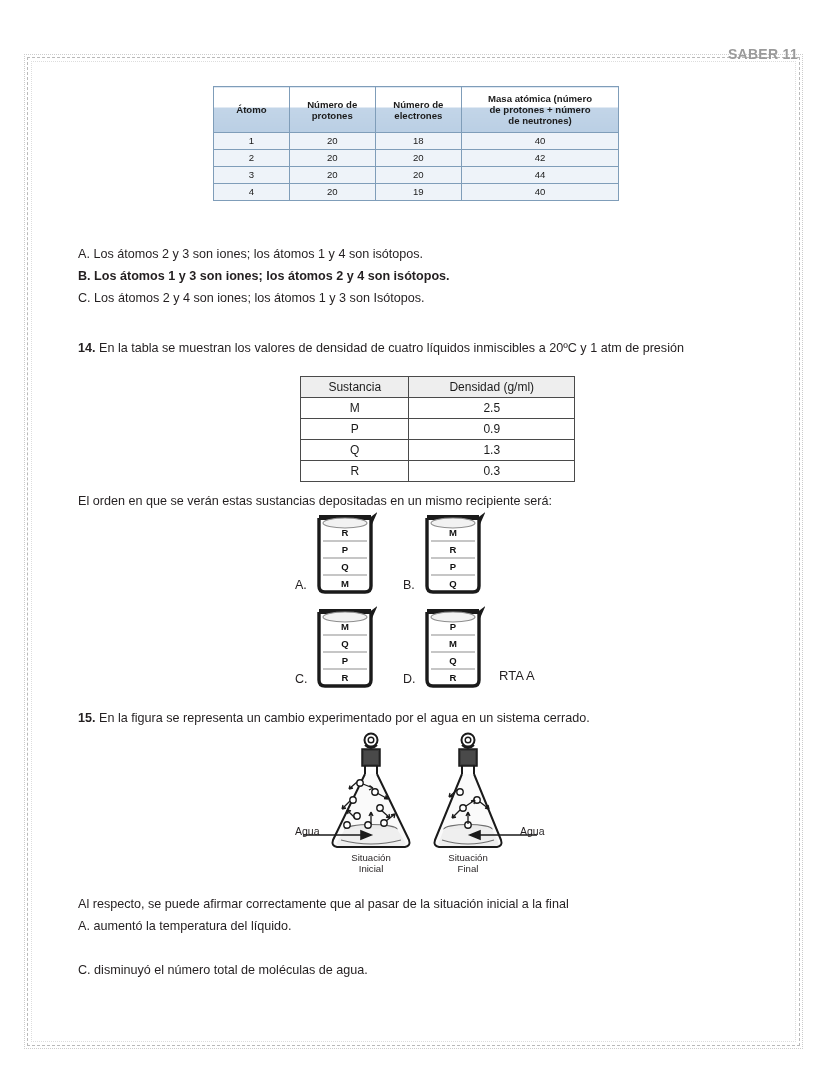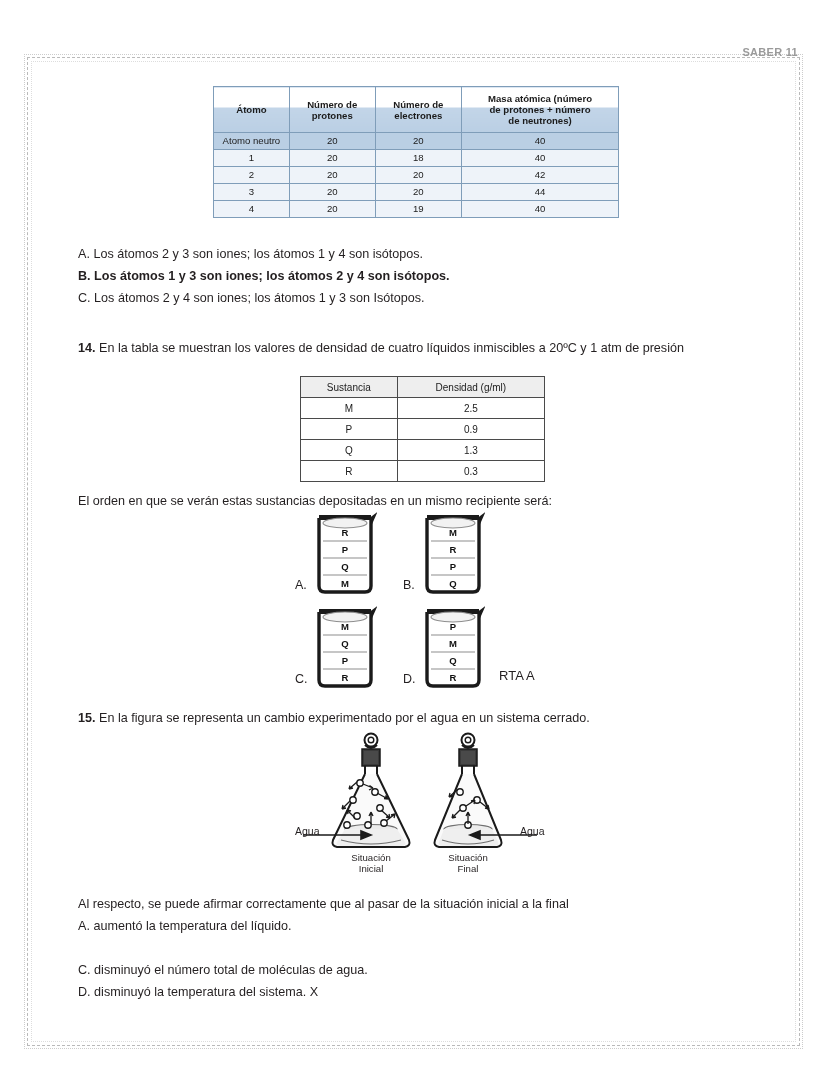--- a/index.html
+++ b/index.html
@@ -38,21 +38,21 @@
     position: absolute;
     left: 3px; top: 3px; right: 3px; bottom: 3px;
     border: 1px dotted #dddddd;
   }
 
   
   #header-brand {
     position: absolute;
     right: 30px;
     top: 46px;
-    font-size: 11px;
+    font-size: 14px;
     font-weight: bold;
     letter-spacing: 0.3px;
     color: #9a9a9a;
     white-space: nowrap;
   }
 
   .content {
     position: absolute;
     left: 0; top: 0; right: 0; bottom: 0;
   }
@@ -100,23 +100,23 @@
     line-height: 12px;
     background: #eef3f9;
   }
   #atom-table tbody tr.neutral td { background: #bacfe4; }
 
   
   #density-table {
     position: absolute;
     left: 300px;
     top: 376px;
-    width: 245px;
+    width: 275px;
     border-collapse: collapse;
-    font-size: 10px;
+    font-size: 12px;
     color: #1b1b1b;
     background: #ffffff;
   }
   #density-table th,
   #density-table td {
     border: 1px solid #4a4a4a;
     text-align: center;
     vertical-align: middle;
     height: 20px;
     padding: 0;
@@ -200,26 +200,20 @@
           <span>electrones</span>
         </th>
         <th class="c3">
           <span>Masa atómica (número</span><br>
           <span>de protones + número</span><br>
           <span>de neutrones)</span>
         </th>
       </tr>
     </thead>
     <tbody>
-      <tr class="neutral">
-        <td>Atomo neutro</td>
-        <td>20</td>
-        <td>20</td>
-        <td>40</td>
-      </tr>
       <tr>
         <td>1</td>
         <td>20</td>
         <td>18</td>
         <td>40</td>
       </tr>
       <tr>
         <td>2</td>
         <td>20</td>
         <td>20</td>
@@ -438,16 +432,15 @@
     </div>
     <div class="fig-label" style="left:143px; top:122px; width:80px;">
       <span>Situación</span><br>
       <span>Final</span>
     </div>
   </div>
 
   <div class="ptext" style="left:78px; top:895px;">Al respecto, se puede afirmar correctamente que al pasar de la situación inicial a la final</div>
   <div class="ptext" style="left:78px; top:917px;">A. aumentó la temperatura del líquido.</div>
   <div class="ptext" style="left:78px; top:961px;">C. disminuyó el número total de moléculas de agua.</div>
-  <div class="ptext" style="left:78px; top:983px;">D. disminuyó la temperatura del sistema.  X</div>
 
 
 </div>
 
 </body></html>

